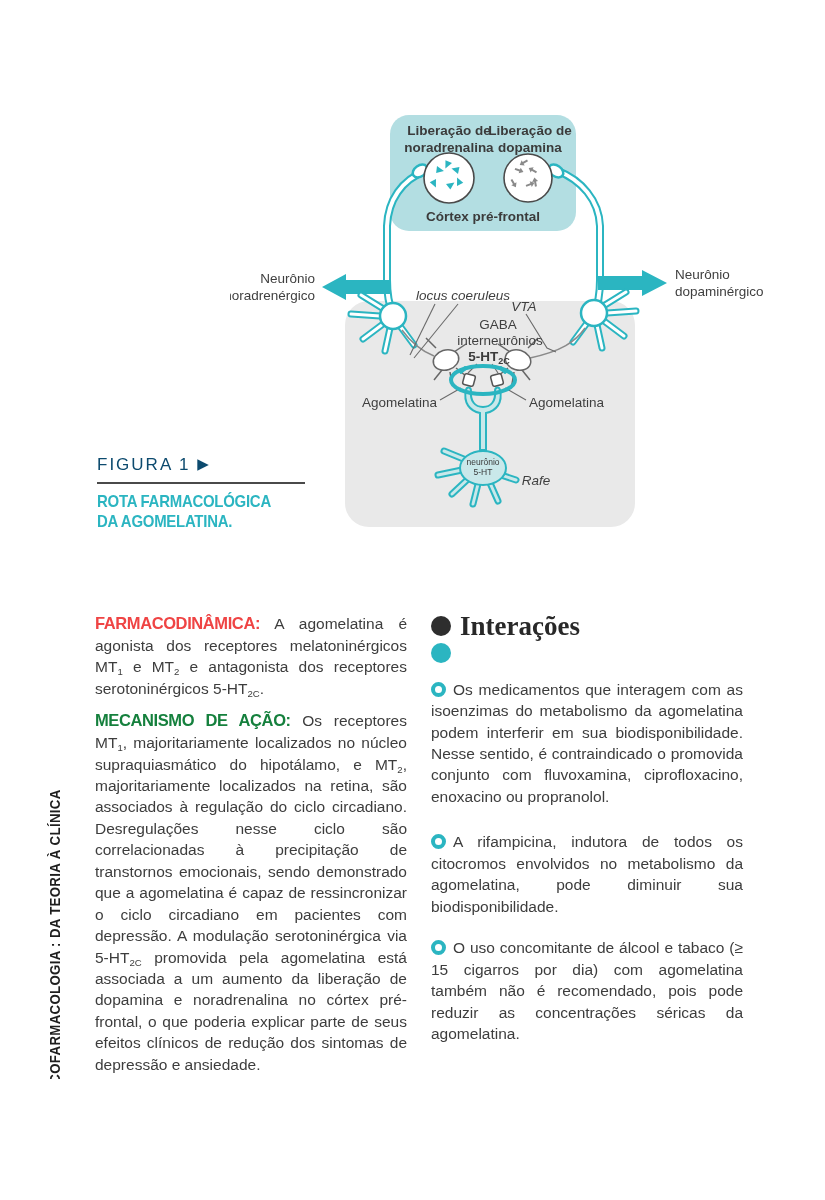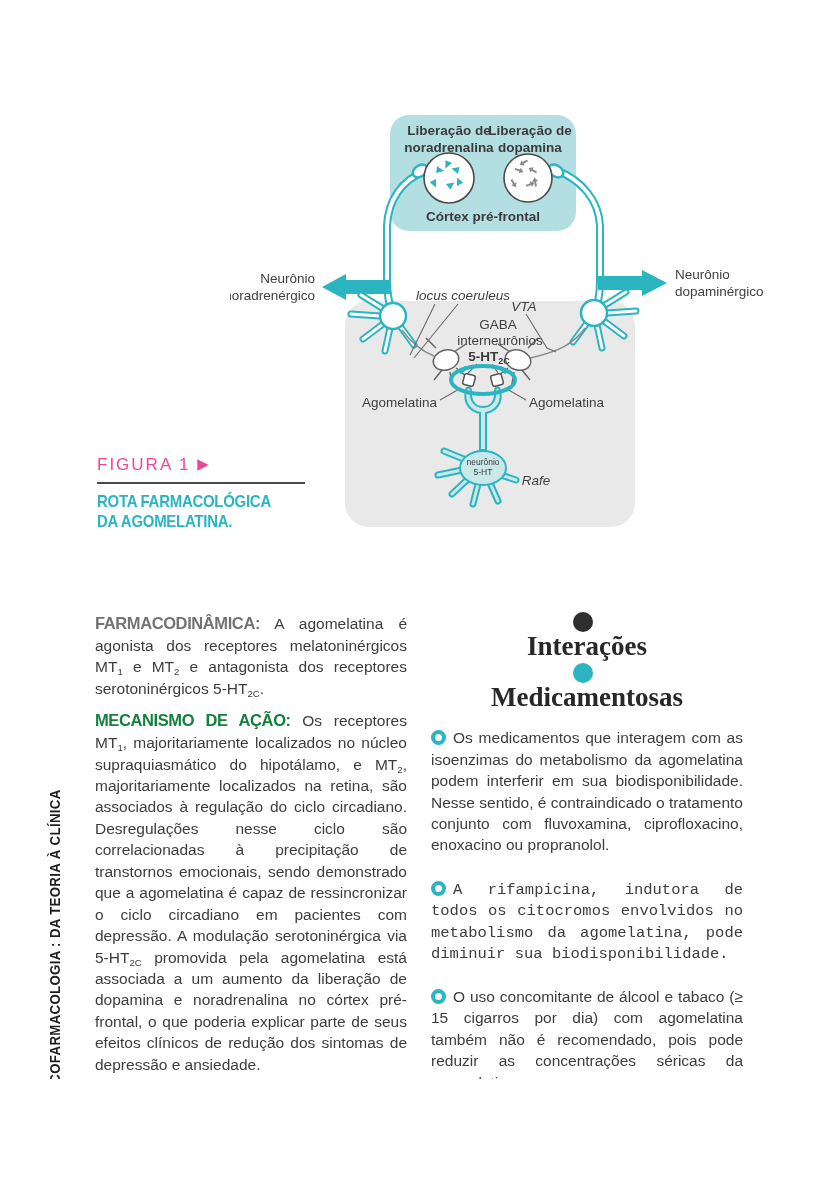--- a/index.html
+++ b/index.html
@@ -8,36 +8,36 @@
 
   
   .diagram{position:absolute;left:230px;top:108px;width:535px;height:435px;}
   .diagram svg{display:block;}
   .dlabel{font-size:13.5px;fill:#3f3f3f;}
   .dlabel-b{font-size:13.5px;font-weight:bold;fill:#3b3b3b;}
   .dlabel-i{font-size:13.5px;font-style:italic;fill:#3f3f3f;}
 
   
   .fig-caption{position:absolute;left:97px;top:455px;width:215px;}
-  .fig-label{font-size:17px;letter-spacing:2px;color:#ec4899;font-weight:500;}
+  .fig-label{font-size:17px;letter-spacing:2px;color:#0c4a6e;font-weight:500;}
   .fig-label .marker{letter-spacing:0;font-size:15px;position:relative;top:-1px;}
   .fig-rule{border:none;border-top:2px solid #4a4a4a;margin:7px 0 8px 0;width:208px;}
   .fig-title{font-weight:bold;font-size:17px;line-height:1.18;letter-spacing:-0.3px;
              transform:scaleX(0.88);transform-origin:left top;}
 
   
   .columns{position:absolute;left:95px;top:612px;width:648px;display:flex;gap:24px;}
   .col{width:312px;font-size:15.5px;line-height:1.385;text-align:justify;color:#3d3d3d;}
   .col p{margin:0 0 10px 0;}
   .run-heading{font-weight:bold;letter-spacing:-0.4px;font-size:16.5px;}
   sub{font-size:0.62em;vertical-align:-0.28em;line-height:0;}
 
   .rc-title{font-family:"Liberation Serif",serif;font-weight:bold;font-size:27px;
             line-height:1.06;color:#282828;margin:0 0 16px 0;text-align:left;}
-  .rc-title .row{display:flex;align-items:center;margin-bottom:2px;flex-direction:column;}
+  .rc-title .row{display:flex;align-items:center;margin-bottom:2px;}
   .rc-bullet{display:inline-block;width:20px;height:20px;border-radius:50%;margin-right:9px;flex:0 0 auto;}
   .ring{display:inline-block;width:7px;height:7px;border-radius:50%;
         border:4px solid #2bb5c1;margin-right:7px;vertical-align:-2px;}
 
   
   .v-title{position:absolute;left:46px;top:1106px;transform:rotate(-90deg) scaleX(0.88);
            transform-origin:0 0;white-space:nowrap;font-weight:bold;font-size:15px;
            letter-spacing:0.4px;color:#1e1e1e;}
   .footer-dot{position:absolute;left:40px;top:1123px;width:27px;height:27px;border-radius:50%;}
   .page-number{position:absolute;left:94px;top:1126px;font-size:17.5px;color:#0c4a6e;}
@@ -224,45 +224,44 @@
     <div class="fig-title" style="color: rgb(43, 181, 193);">
       <div>ROTA FARMACOLÓGICA</div>
       <div>DA AGOMELATINA.</div>
     </div>
   </div>
 
   <div class="columns">
 
     <div class="col">
       <p>
-        <span class="run-heading" style="color: #737373;">FARMACODINÂMICA:</span>
+        <span class="run-heading" style="color: #ef4444;">FARMACODINÂMICA:</span>
         <span>A agomelatina é agonista dos receptores melatoninérgicos MT<sub>1</sub> e MT<sub>2</sub> e antagonista dos receptores serotoninérgicos 5-HT<sub>2C</sub>.</span>
       </p>
       <p>
         <span class="run-heading" style="color: #15803d;">MECANISMO DE AÇÃO:</span>
         <span>Os receptores MT<sub>1</sub>, majoritariamente localizados no núcleo supraquiasmático do hipotálamo, e MT<sub>2</sub>, majoritariamente localizados na retina, são associados à regulação do ciclo circadiano. Desregulações nesse ciclo são correlacionadas à precipitação de transtornos emocionais, sendo demonstrado que a agomelatina é capaz de ressincronizar o ciclo circadiano em pacientes com depressão. A modulação serotoninérgica via 5-HT<sub>2C</sub> promovida pela agomelatina está associada a um aumento da liberação de dopamina e noradrenalina no córtex pré-frontal, o que poderia explicar parte de seus efeitos clínicos de redução dos sintomas de depressão e ansiedade.</span>
       </p>
     </div>
 
     <div class="col">
       <h2 class="rc-title">
         <span class="row">
           <span class="rc-bullet" style="background: rgb(46, 46, 46);"></span>
           <span>Interações</span>
         </span>
         <span class="row">
           <span class="rc-bullet" style="background: rgb(43, 181, 193);"></span>
-          <span>Medicamentosas</span>
         </span>
       </h2>
 
       <p>
-        <span class="ring"></span><span>Os medicamentos que interagem com as isoenzimas do metabolismo da agomelatina podem interferir em sua biodisponibilidade. Nesse sentido, é contraindicado o tratamento conjunto com fluvoxamina, ciprofloxacino, enoxacino ou propranolol.</span>
-      </p>
-      <p style="margin-top:24px;font-family:Liberation Mono, monospace;">
+        <span class="ring"></span><span>Os medicamentos que interagem com as isoenzimas do metabolismo da agomelatina podem interferir em sua biodisponibilidade. Nesse sentido, é contraindicado o promovida conjunto com fluvoxamina, ciprofloxacino, enoxacino ou propranolol.</span>
+      </p>
+      <p style="margin-top:24px;">
         <span class="ring"></span><span>A rifampicina, indutora de todos os citocromos envolvidos no metabolismo da agomelatina, pode diminuir sua biodisponibilidade.</span>
       </p>
       <p style="margin-top:20px;">
         <span class="ring"></span><span>O uso concomitante de álcool e tabaco (≥ 15 cigarros por dia) com agomelatina também não é recomendado, pois pode reduzir as concentrações séricas da agomelatina.</span>
       </p>
     </div>
   </div>
 
   <div class="v-title">PSICOFARMACOLOGIA : DA TEORIA À CLÍNICA</div>
 

